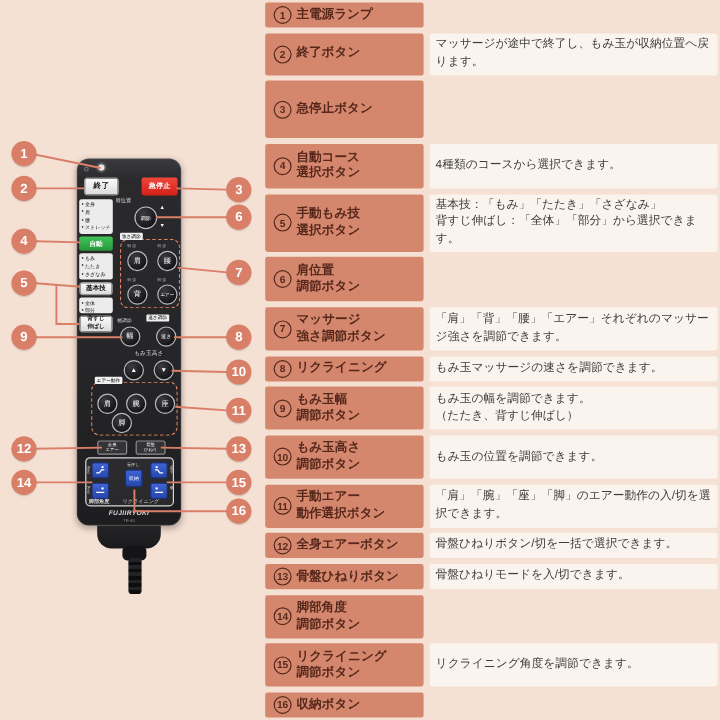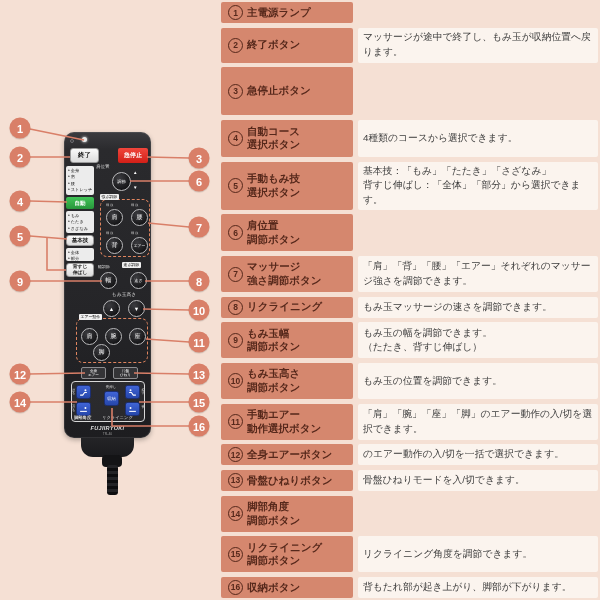--- a/index.html
+++ b/index.html
@@ -313,21 +313,21 @@
         <div class="t-desc">
           <span class="t-dtxt">「肩」「腕」「座」「脚」のエアー動作の入/切を選択できます。</span>
         </div>
       </div>
       <div class="t-row">
         <div class="t-label">
           <span class="t-badge">12</span>
           <span class="t-ltxt">全身エアーボタン</span>
         </div>
         <div class="t-desc">
-          <span class="t-dtxt">のエアー動作の入/切を一括で選択できます。</span>
+          <span class="t-dtxt">骨盤ひねりボタン/切を一括で選択できます。</span>
         </div>
       </div>
       <div class="t-row">
         <div class="t-label">
           <span class="t-badge">13</span>
           <span class="t-ltxt">骨盤ひねりボタン</span>
         </div>
         <div class="t-desc">
           <span class="t-dtxt">骨盤ひねりモードを入/切できます。</span>
         </div>
@@ -347,18 +347,15 @@
         </div>
         <div class="t-desc">
           <span class="t-dtxt">リクライニング角度を調節できます。</span>
         </div>
       </div>
       <div class="t-row">
         <div class="t-label">
           <span class="t-badge">16</span>
           <span class="t-ltxt">収納ボタン</span>
         </div>
-        <div class="t-desc">
-          <span class="t-dtxt">背もたれ部が起き上がり、脚部が下がります。</span>
-        </div>
       </div>
     </div>
 </div>
 
 </body></html>

